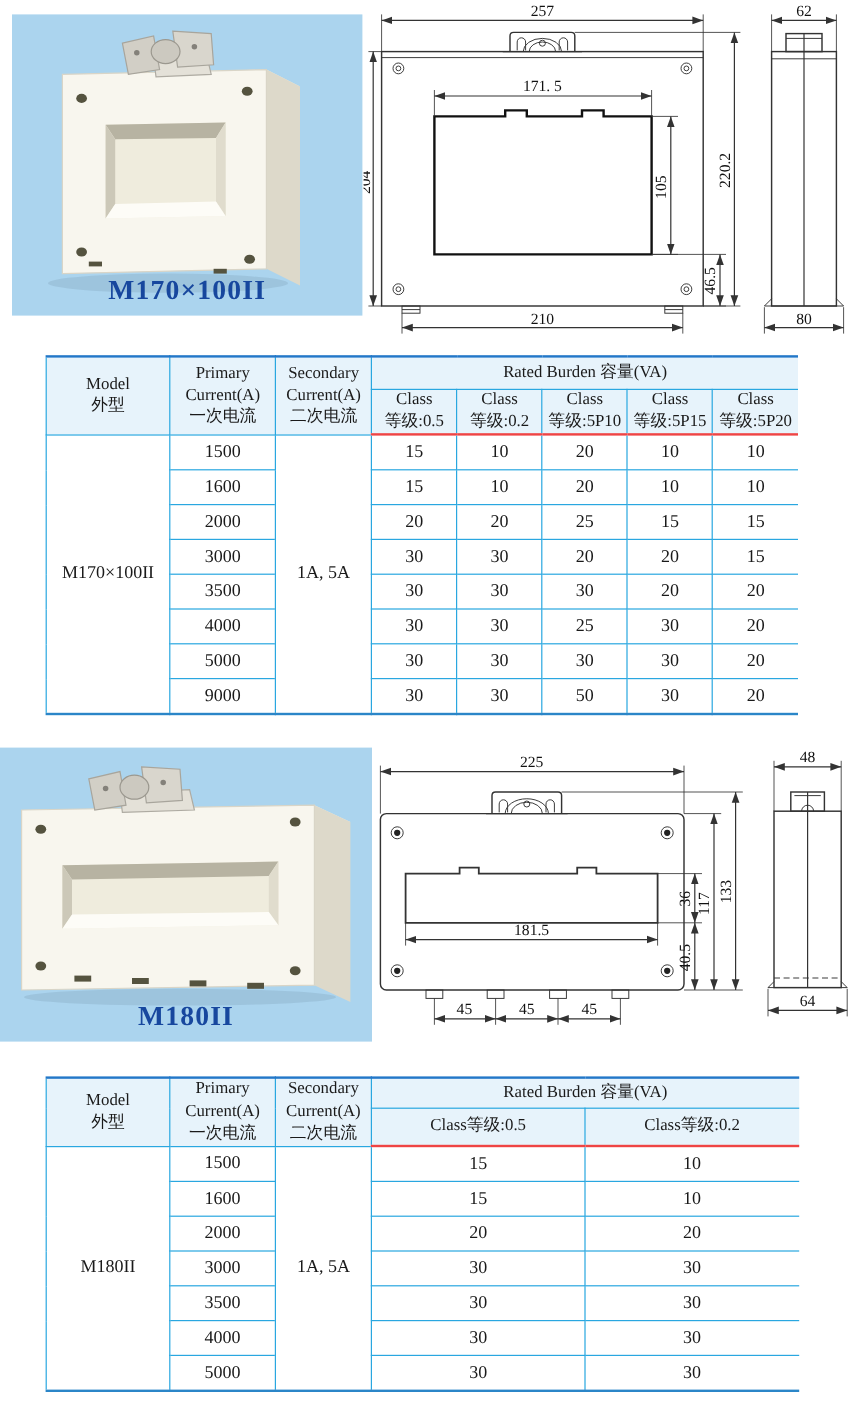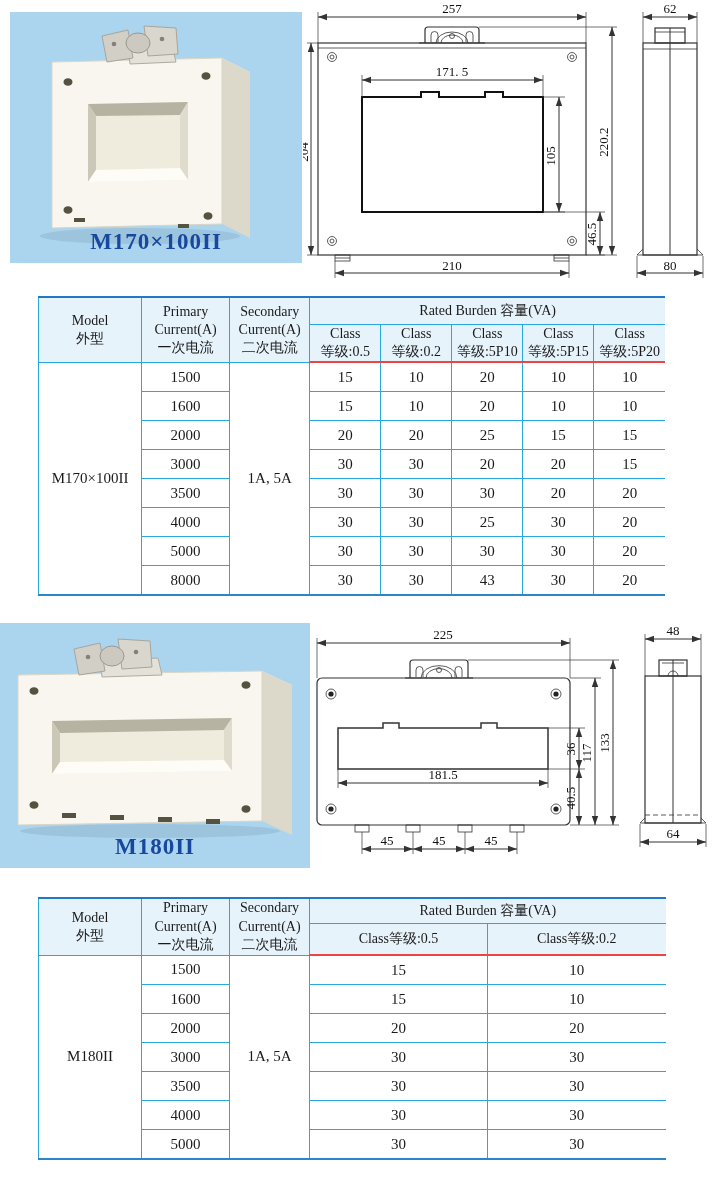--- a/index.html
+++ b/index.html
@@ -288,24 +288,24 @@
       </tr>
       <tr>
         <td>5000</td>
         <td>30</td>
         <td>30</td>
         <td>30</td>
         <td>30</td>
         <td>20</td>
       </tr>
       <tr>
-        <td>8000</td>
-        <td>30</td>
-        <td>30</td>
-        <td>43</td>
+        <td>9000</td>
+        <td>30</td>
+        <td>30</td>
+        <td>50</td>
         <td>30</td>
         <td>20</td>
       </tr>
     </tbody>
   </table>
 
   <div class="abs photo-box" style="left:0px;top:623px;width:310px;height:245px;">
     <svg width="310" height="245" viewBox="0 0 310 245">
       <ellipse cx="150" cy="208" rx="130" ry="7" fill="rgba(40,60,80,0.10)"></ellipse>
       <g>

